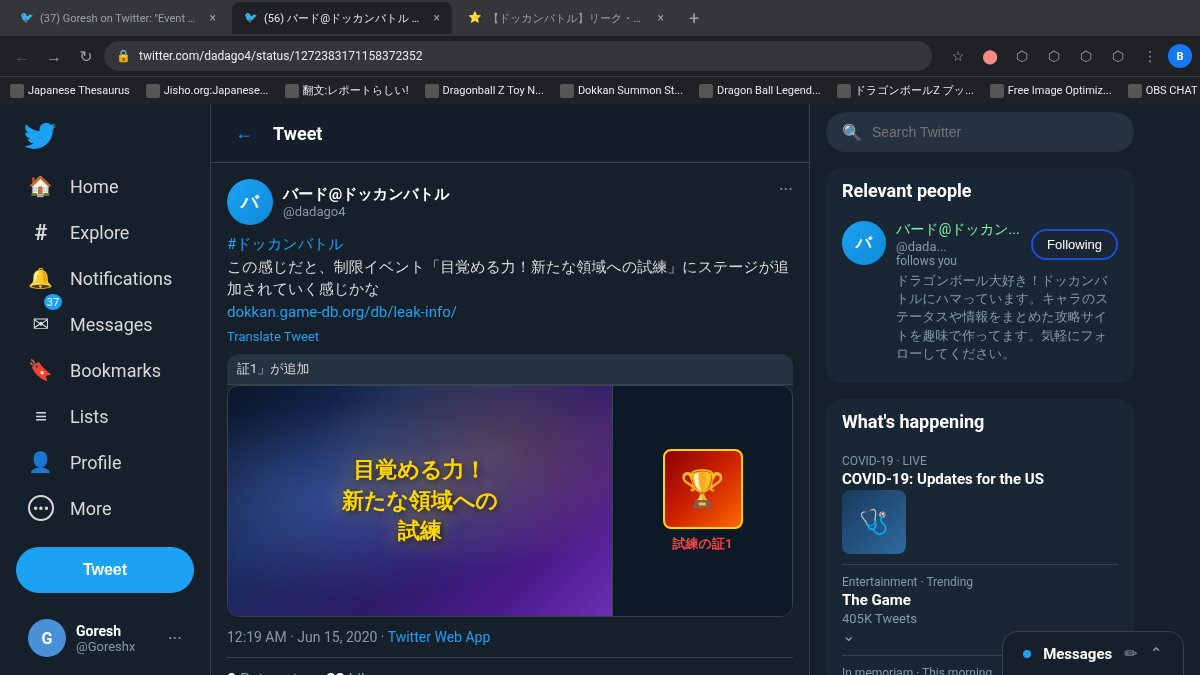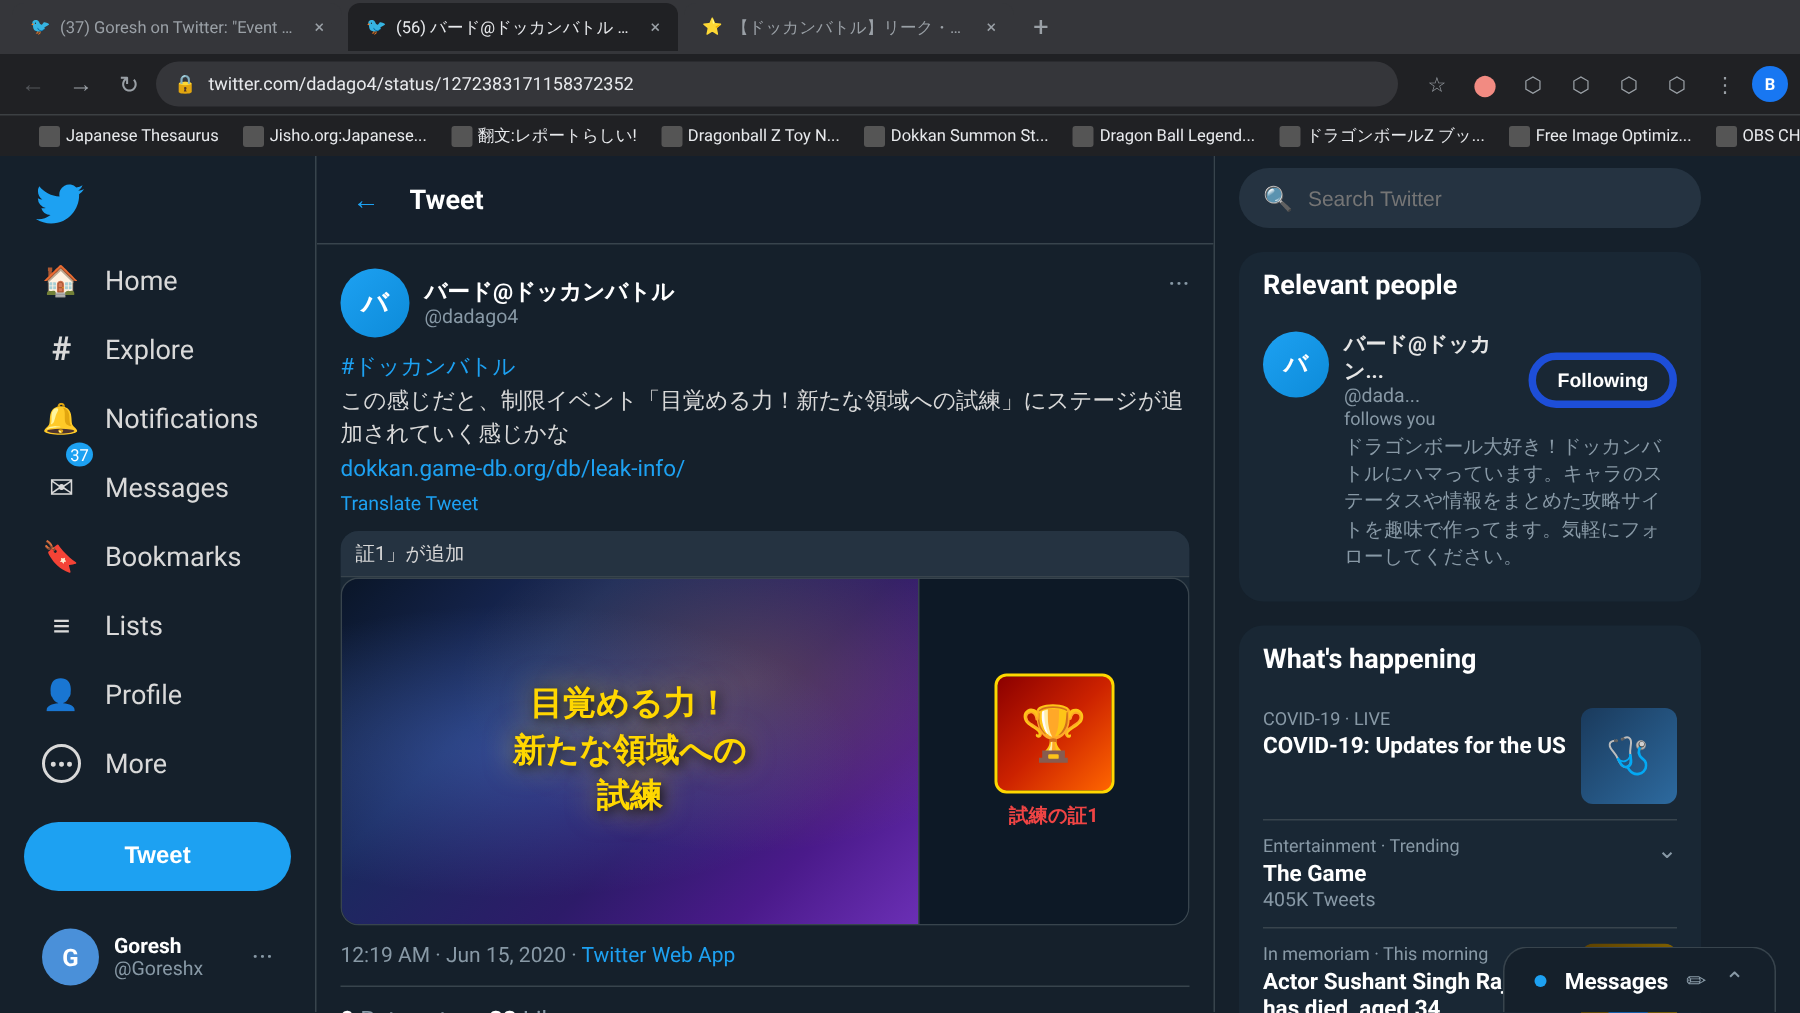--- a/index.html
+++ b/index.html
@@ -138,21 +138,21 @@
       font-weight: bold;
     }
 
     
     .bookmarks-bar {
       background: #202124;
       border-top: 1px solid #3c4043;
       height: 28px;
       display: flex;
       align-items: center;
-      padding: 0 20px;
+      padding: 0 4px;
       gap: 4px;
       overflow: hidden;
     }
     .bookmark {
       display: flex;
       align-items: center;
       gap: 4px;
       padding: 2px 6px;
       border-radius: 4px;
       font-size: 11px;
@@ -492,50 +492,51 @@
       background: linear-gradient(135deg, #1da1f2, #0d8bd9);
       flex-shrink: 0;
       display: flex;
       align-items: center;
       justify-content: center;
       color: white;
       font-weight: bold;
       font-size: 16px;
     }
     .rp-info { flex: 1; }
-    .rp-name { font-size: 14px; font-weight: bold; color: #e5e5e5; }
+    .rp-name { font-size: 14px; font-weight: normal; color: #86efac; }
     .rp-handle { font-size: 13px; color: #8899a6; }
     .rp-follows { font-size: 12px; color: #8899a6; }
     .rp-bio { font-size: 13px; color: #8899a6; margin-top: 4px; line-height: 1.4; }
     .following-btn {
       background: transparent;
       color: #fff;
-      border: 5px solid #1d4ed8;
+      border: 2px solid #1d4ed8;
       border-radius: 20px;
       padding: 6px 14px;
       font-size: 13px;
-      font-weight: bold;
+      font-weight: normal;
       cursor: pointer;
       white-space: nowrap;
     }
 
     
     .trending-item {
       padding: 10px 0;
       border-bottom: 1px solid #38444d;
       cursor: pointer;
     }
     .trending-item:last-child { border-bottom: none; }
     .trending-category { font-size: 12px; color: #8899a6; margin-bottom: 2px; }
     .trending-name { font-size: 15px; font-weight: bold; color: #fff; margin-bottom: 2px; }
     .trending-count { font-size: 13px; color: #8899a6; }
     .trending-row {
       display: flex;
       align-items: flex-start;
       justify-content: space-between;
+      flex-direction: column;
     }
     .trending-thumbnail {
       width: 64px;
       height: 64px;
       border-radius: 8px;
       overflow: hidden;
       flex-shrink: 0;
     }
     .trending-thumb-img {
       width: 100%;

